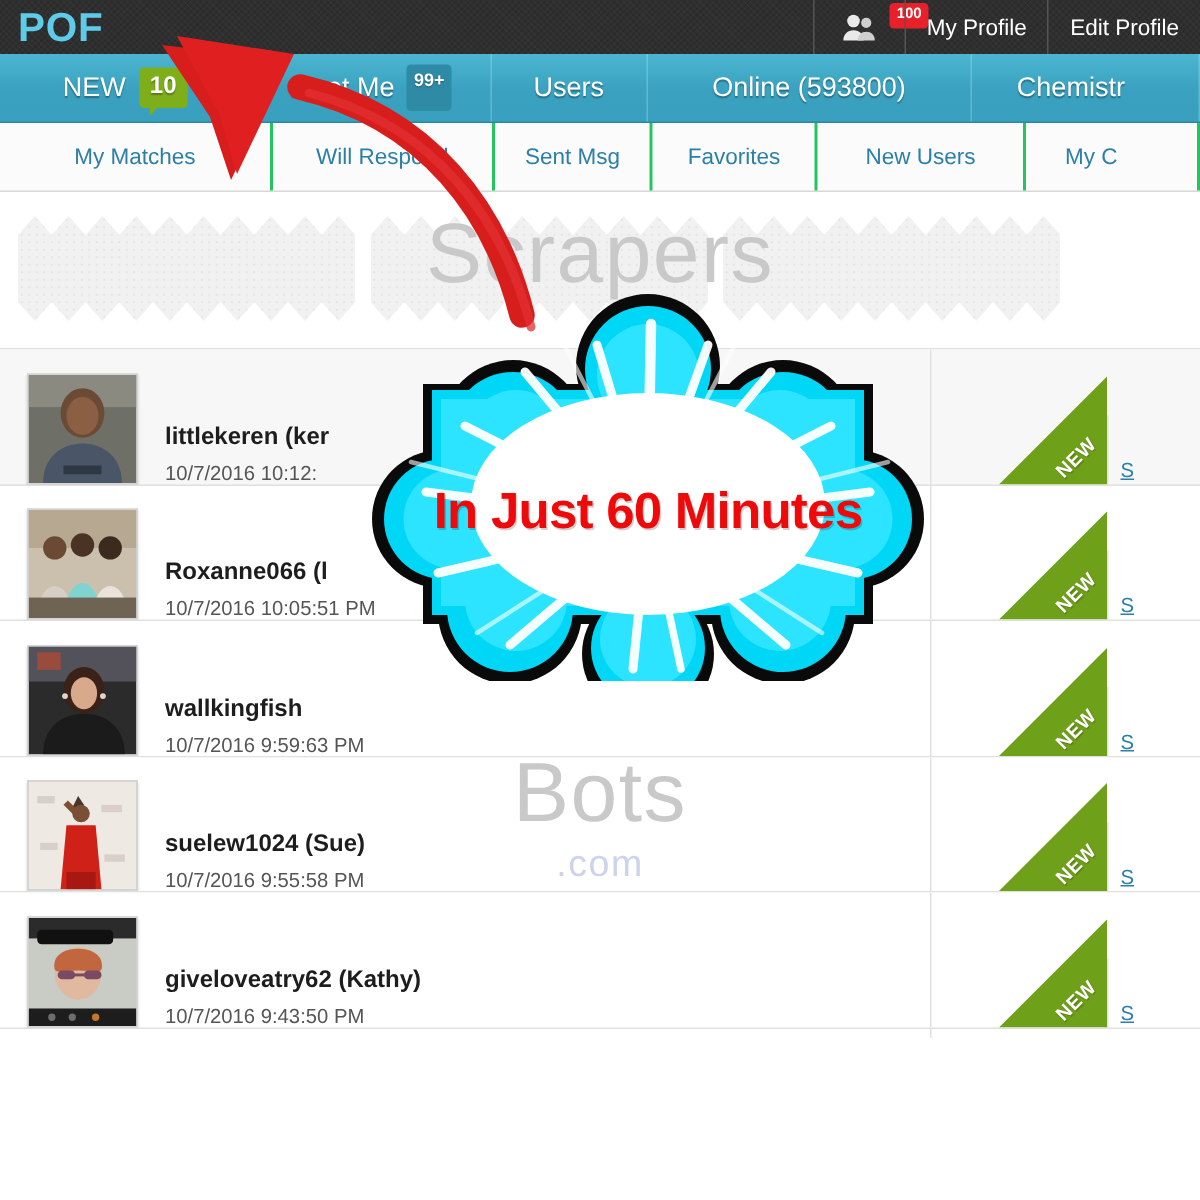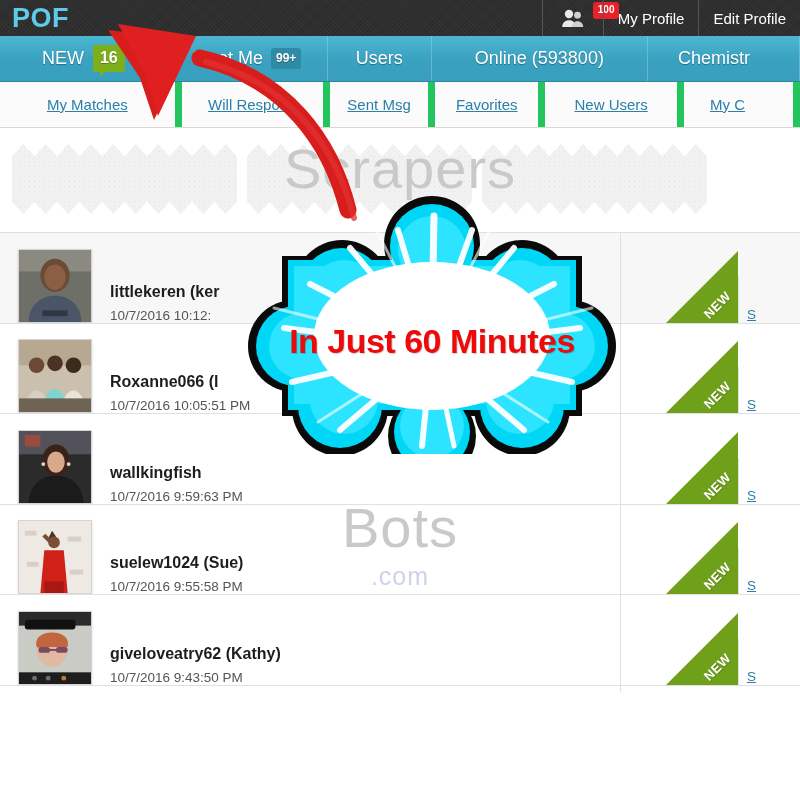--- a/index.html
+++ b/index.html
@@ -113,44 +113,43 @@
     border-left: 6px solid #7fae1b;
     border-bottom: 6px solid transparent;
   }
   .badge-dark {
     display: inline-block;
     background: #2e8aa5;
     color: #ffffff;
     font-size: 12px;
     font-weight: bold;
     line-height: 1;
-    padding: 4px 5px 5px;
+    padding: 4px 5px 15px;
     border-radius: 3px;
     margin-left: 8px;
   }
 
   
   .subnav {
     position: relative;
     height: 46px;
     display: flex;
     align-items: stretch;
     background: #fbfbfb;
     border-bottom: 1px solid #d8d8d8;
     z-index: 3;
   }
   .subnav-item {
     display: flex;
     align-items: center;
     justify-content: center;
     color: #2b7fa8;
     font-size: 15px;
-    border-right: 7px solid #22c55e;
+    border-right: 2px solid #22c55e;
     white-space: nowrap;
-    text-decoration: underline;
   }
   .sub-matches  { width: 190px; }
   .sub-respond  { width: 155px; }
   .sub-sent     { width: 110px; }
   .sub-fav      { width: 115px; }
   .sub-newusers { width: 145px; }
   .sub-mychem   { width: 120px; justify-content: flex-start; padding-left: 26px; }
 
   
   .promobar {
@@ -359,21 +358,21 @@
         <span class="count-badge">100</span>
       </div>
       <div class="topbar-cell">My Profile</div>
       <div class="topbar-cell">Edit Profile</div>
     </div>
   </div>
 
   <div class="mainnav">
     <div class="mainnav-item nav-new">
       <span>NEW</span>
-      <span class="badge-green">16</span>
+      <span class="badge-green">10</span>
     </div>
     <div class="mainnav-item nav-meetme">
       <span>Meet Me</span>
       <span class="badge-dark">99+</span>
     </div>
     <div class="mainnav-item nav-search">
       <span>Users</span>
     </div>
     <div class="mainnav-item nav-online">
       <span>Online (593800)</span>

